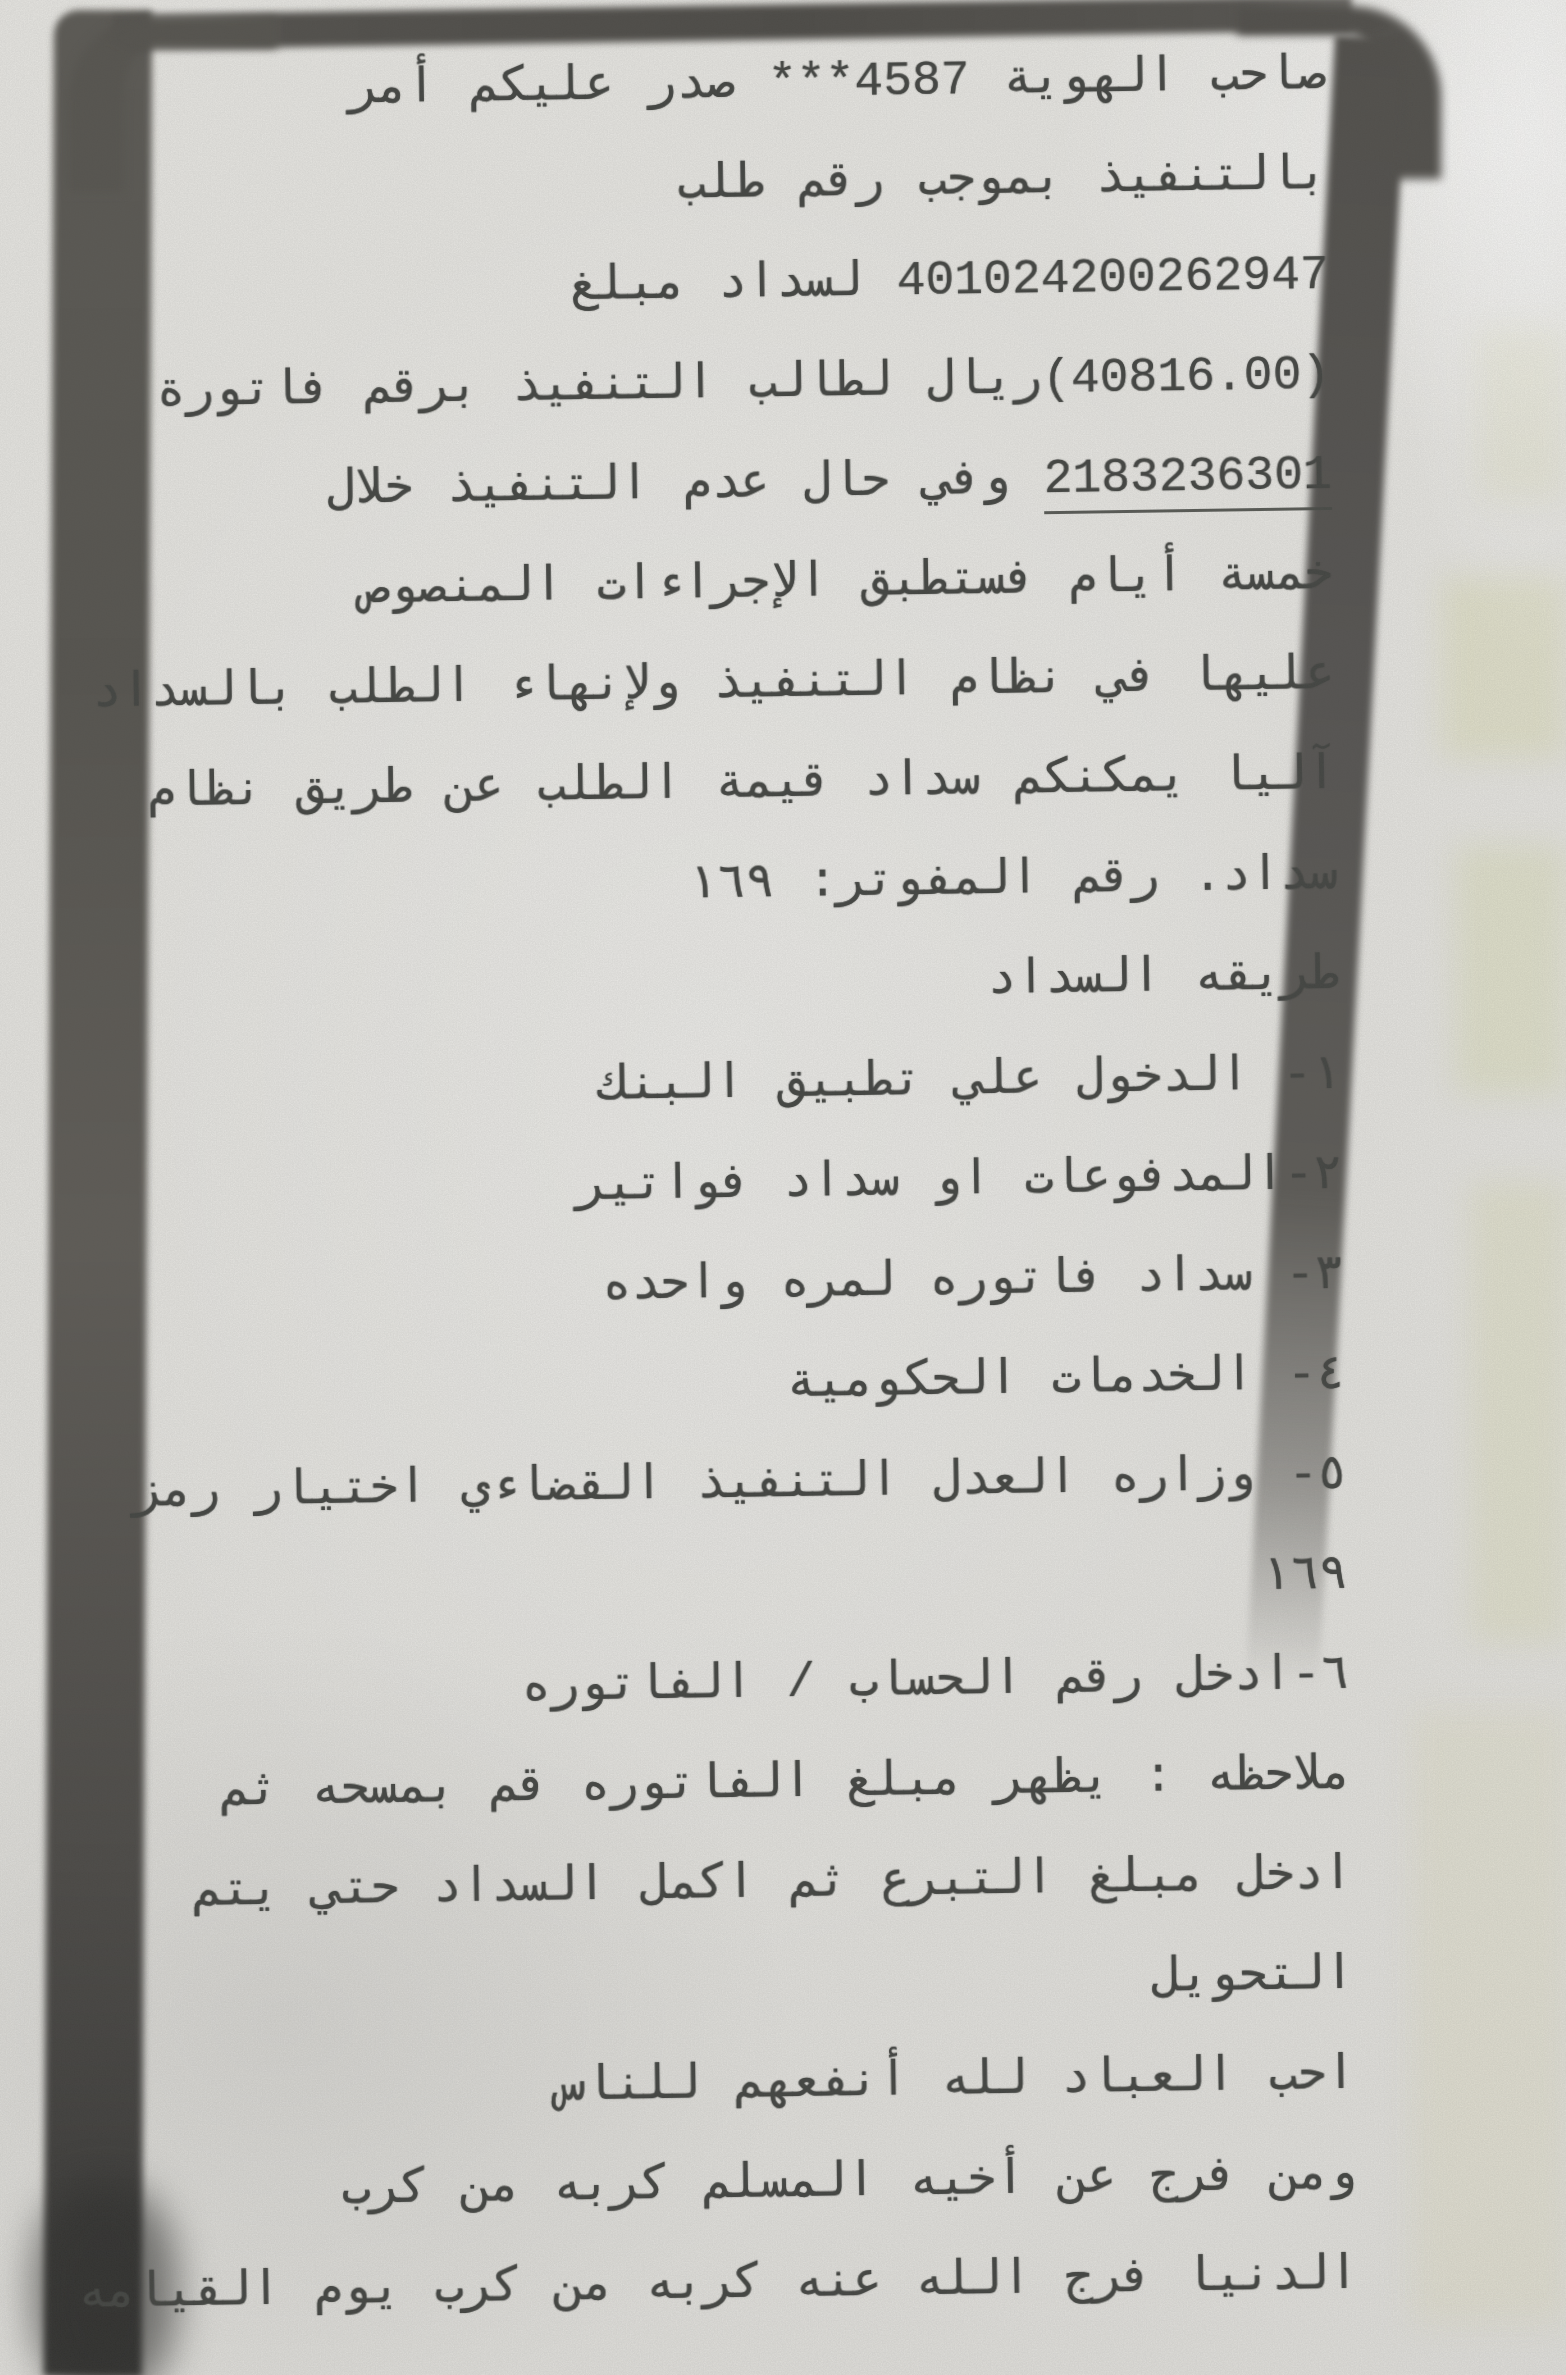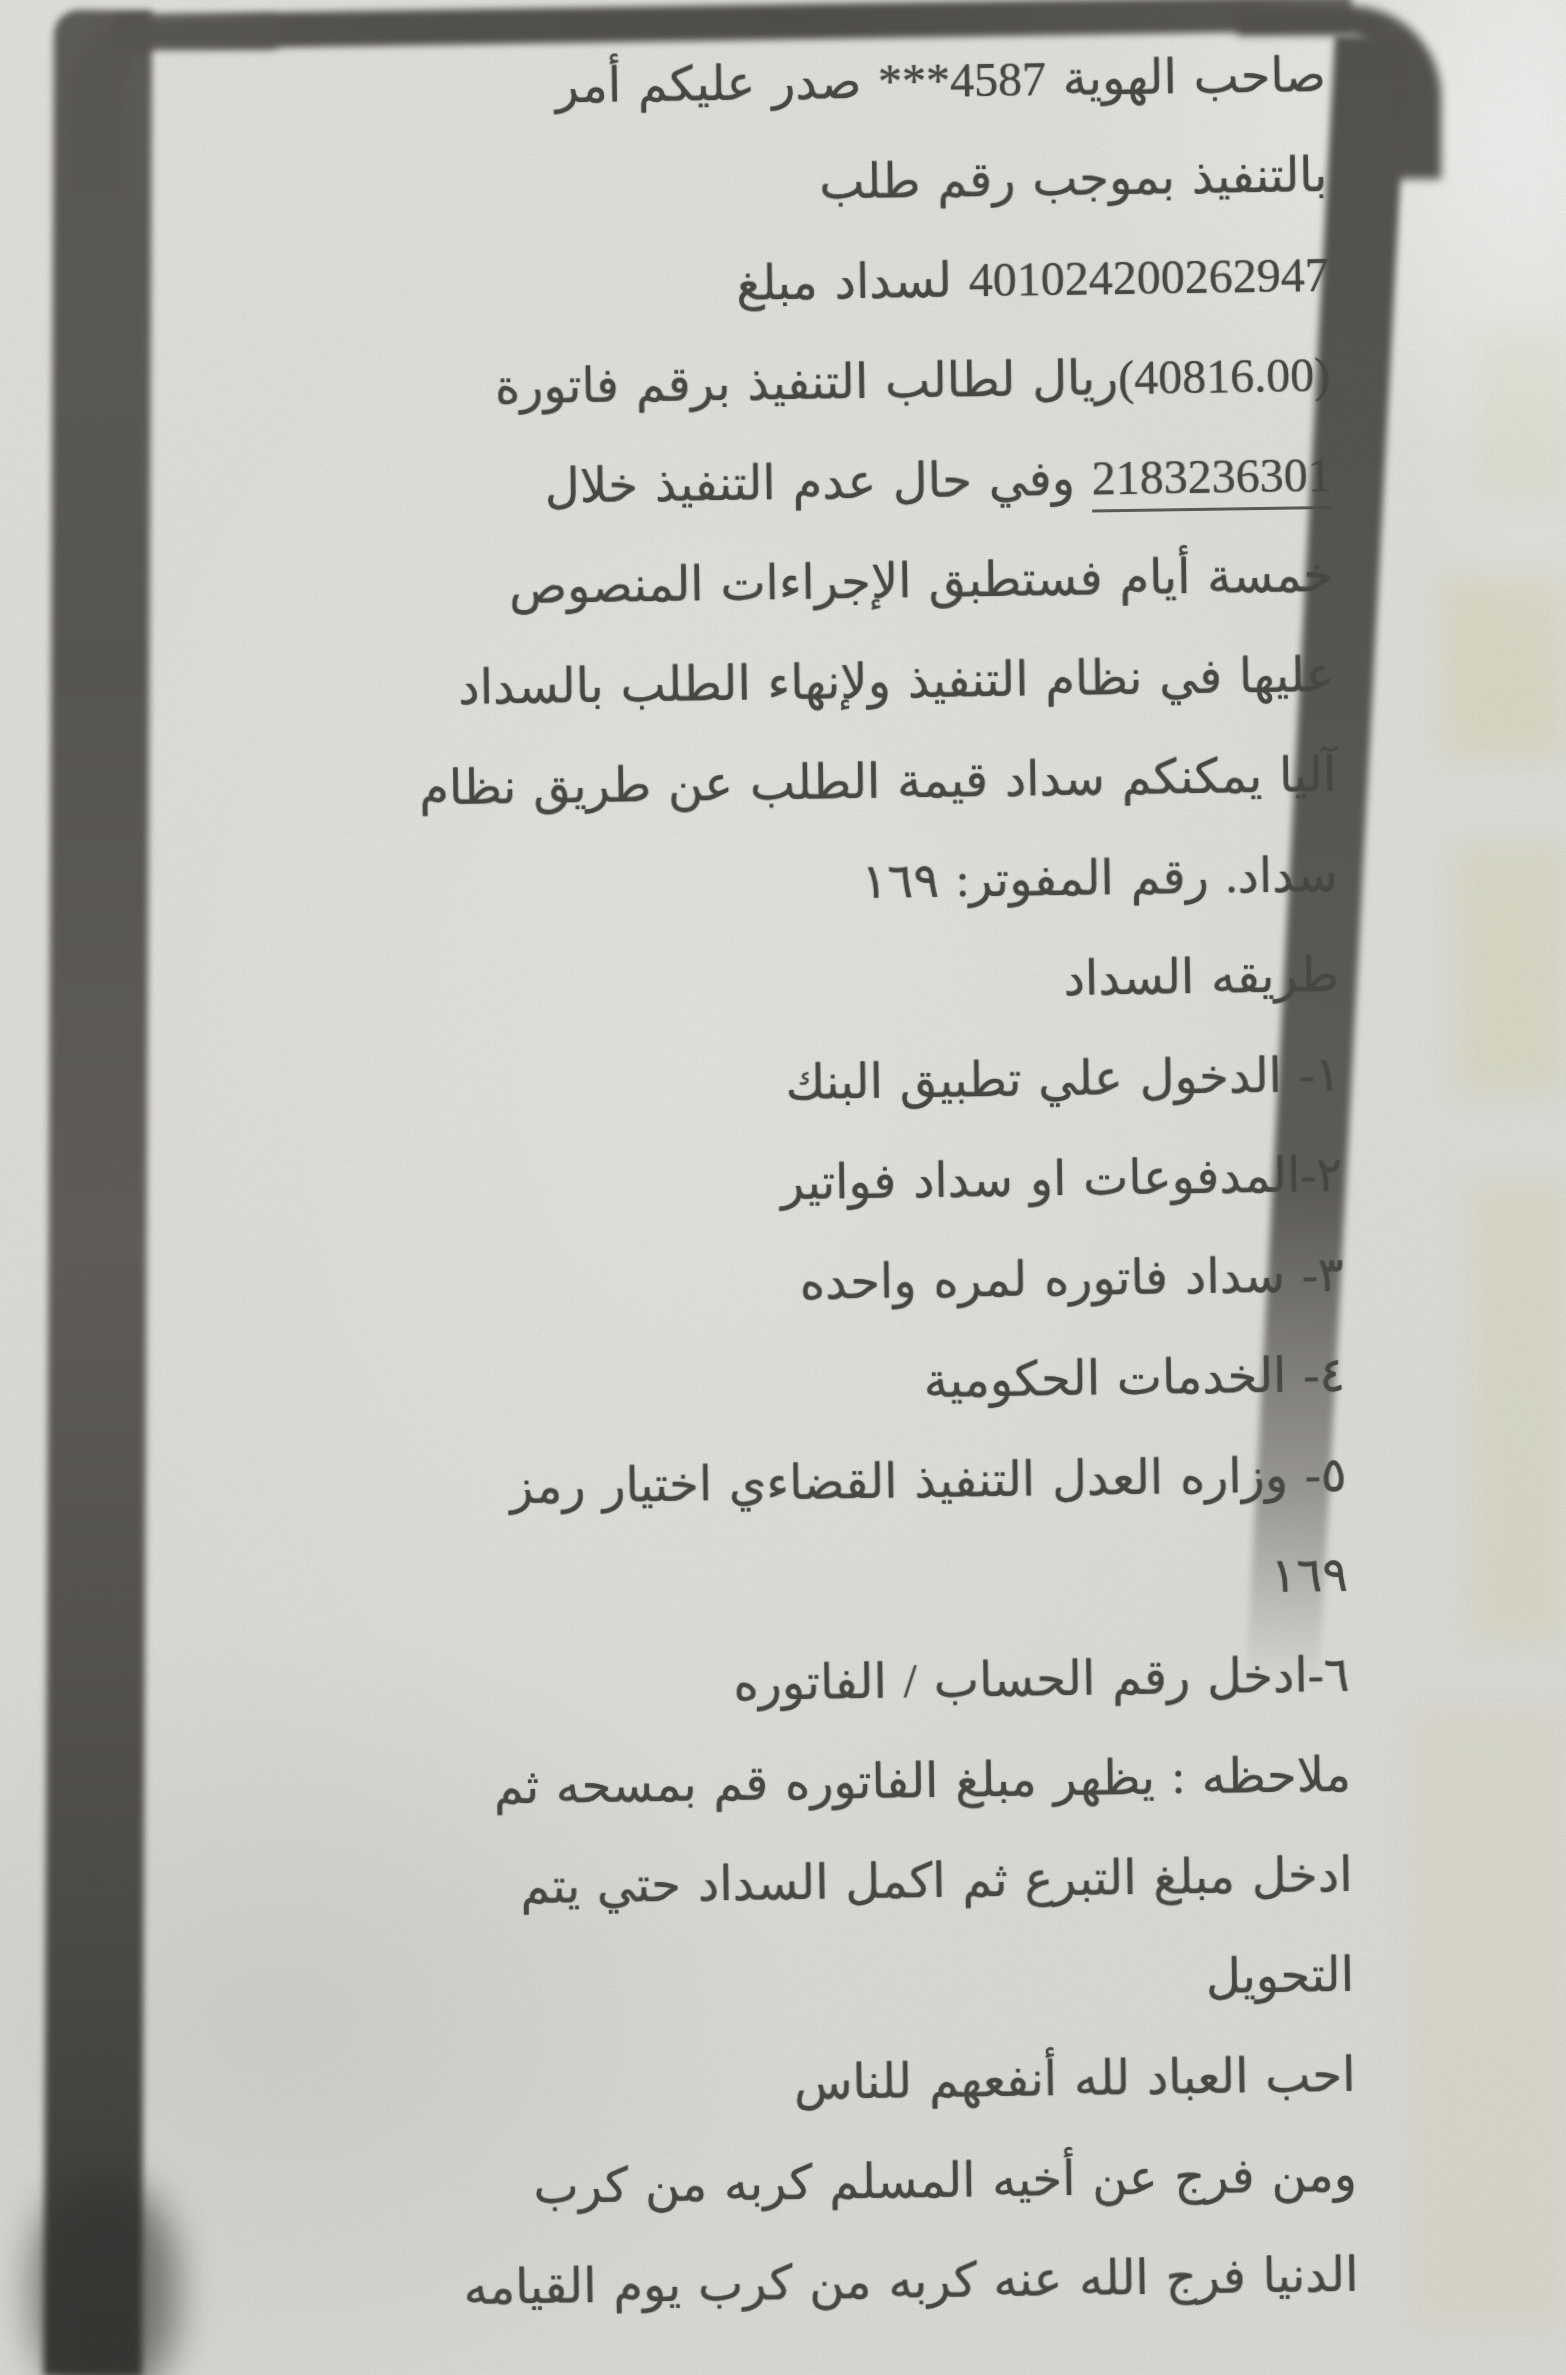--- a/index.html
+++ b/index.html
@@ -1,20 +1,20 @@
 <!DOCTYPE html>
 <html lang="ar"><head>
 <meta charset="utf-8">
 <style>
   html,body{margin:0;padding:0;background:#d8d7d3;}
   .page{
     position:relative;
     width:1567px;height:2376px;
     overflow:hidden;
-    font-family:Liberation Serif, serif;
+    font-family:Liberation Mono, monospace;
     background:
       radial-gradient(ellipse 865px 672px at 18% 85%, rgba(0,0,0,0.06), transparent 60%),
       radial-gradient(ellipse 672px 480px at 95% 6%, rgba(255,255,255,0.55), transparent 65%),
       radial-gradient(ellipse 961px 1345px at 45% 45%, rgba(255,255,255,0.25), transparent 70%),
       linear-gradient(to bottom,#eae9e5,#e6e5e1 60%,#e3e2de);
   }
   
   .strip{position:absolute;pointer-events:none;}
   .strip-left{
     left:54px;top:9.6px;width:98px;height:2366px;

